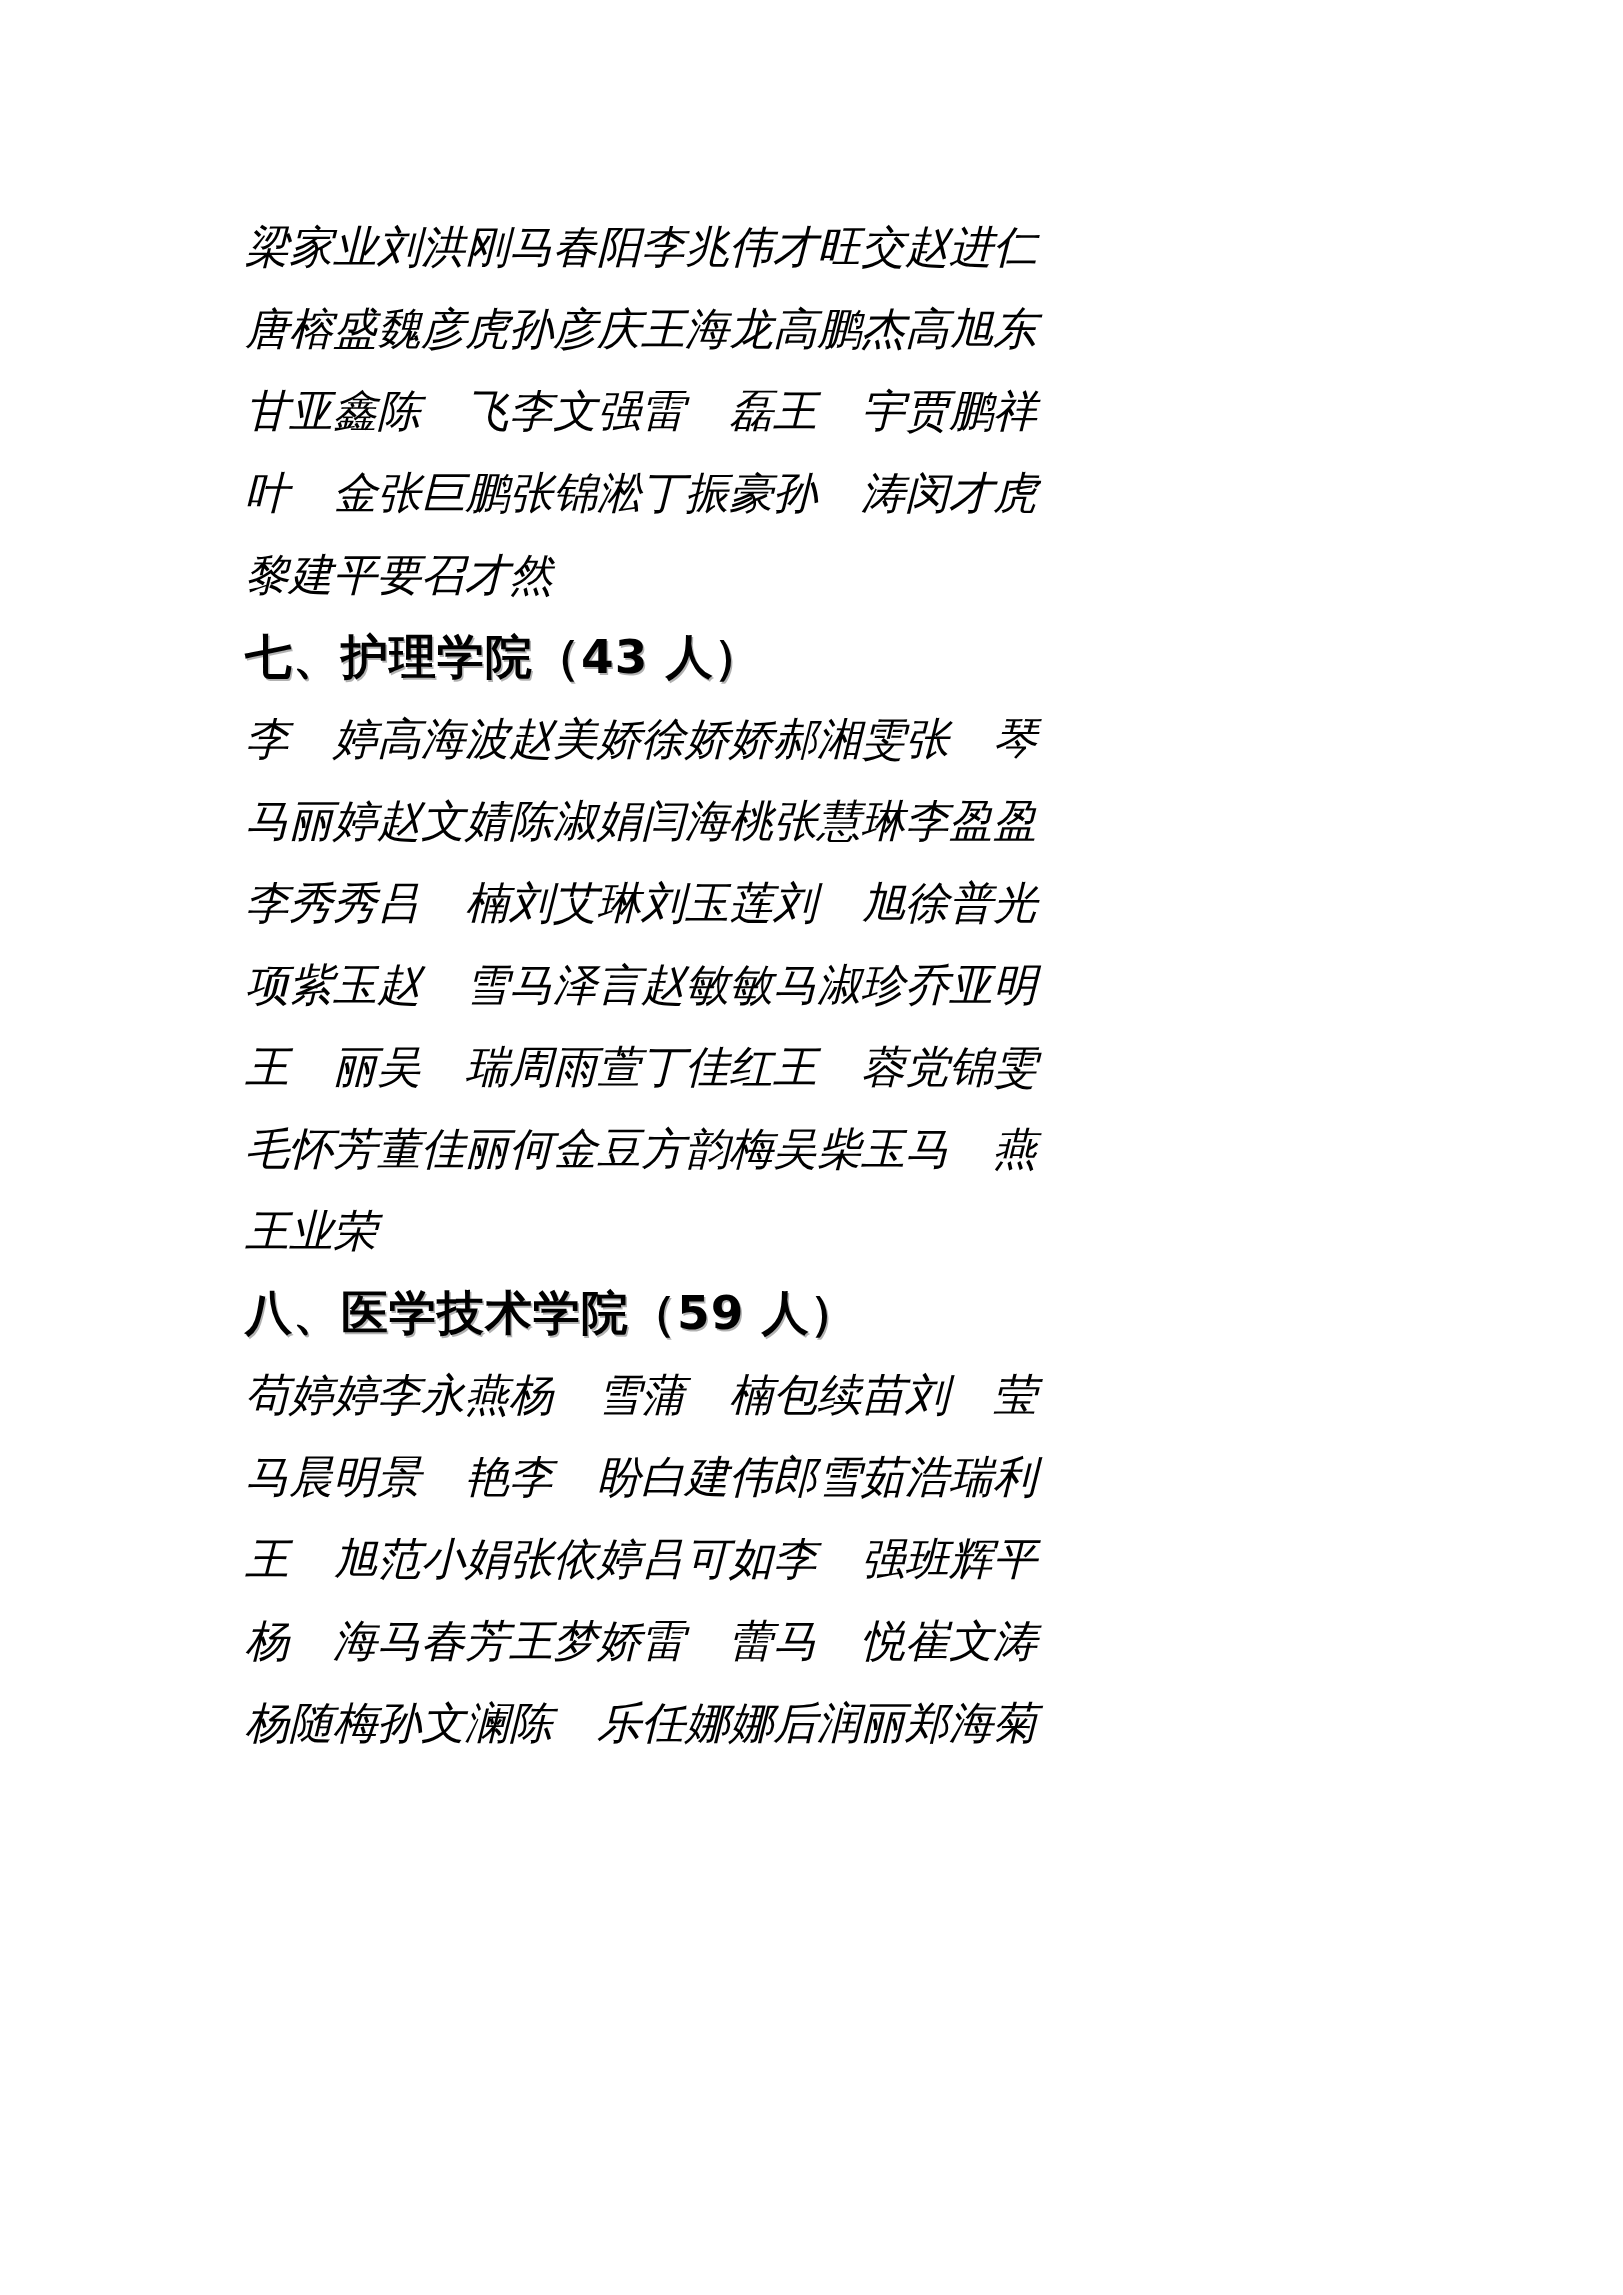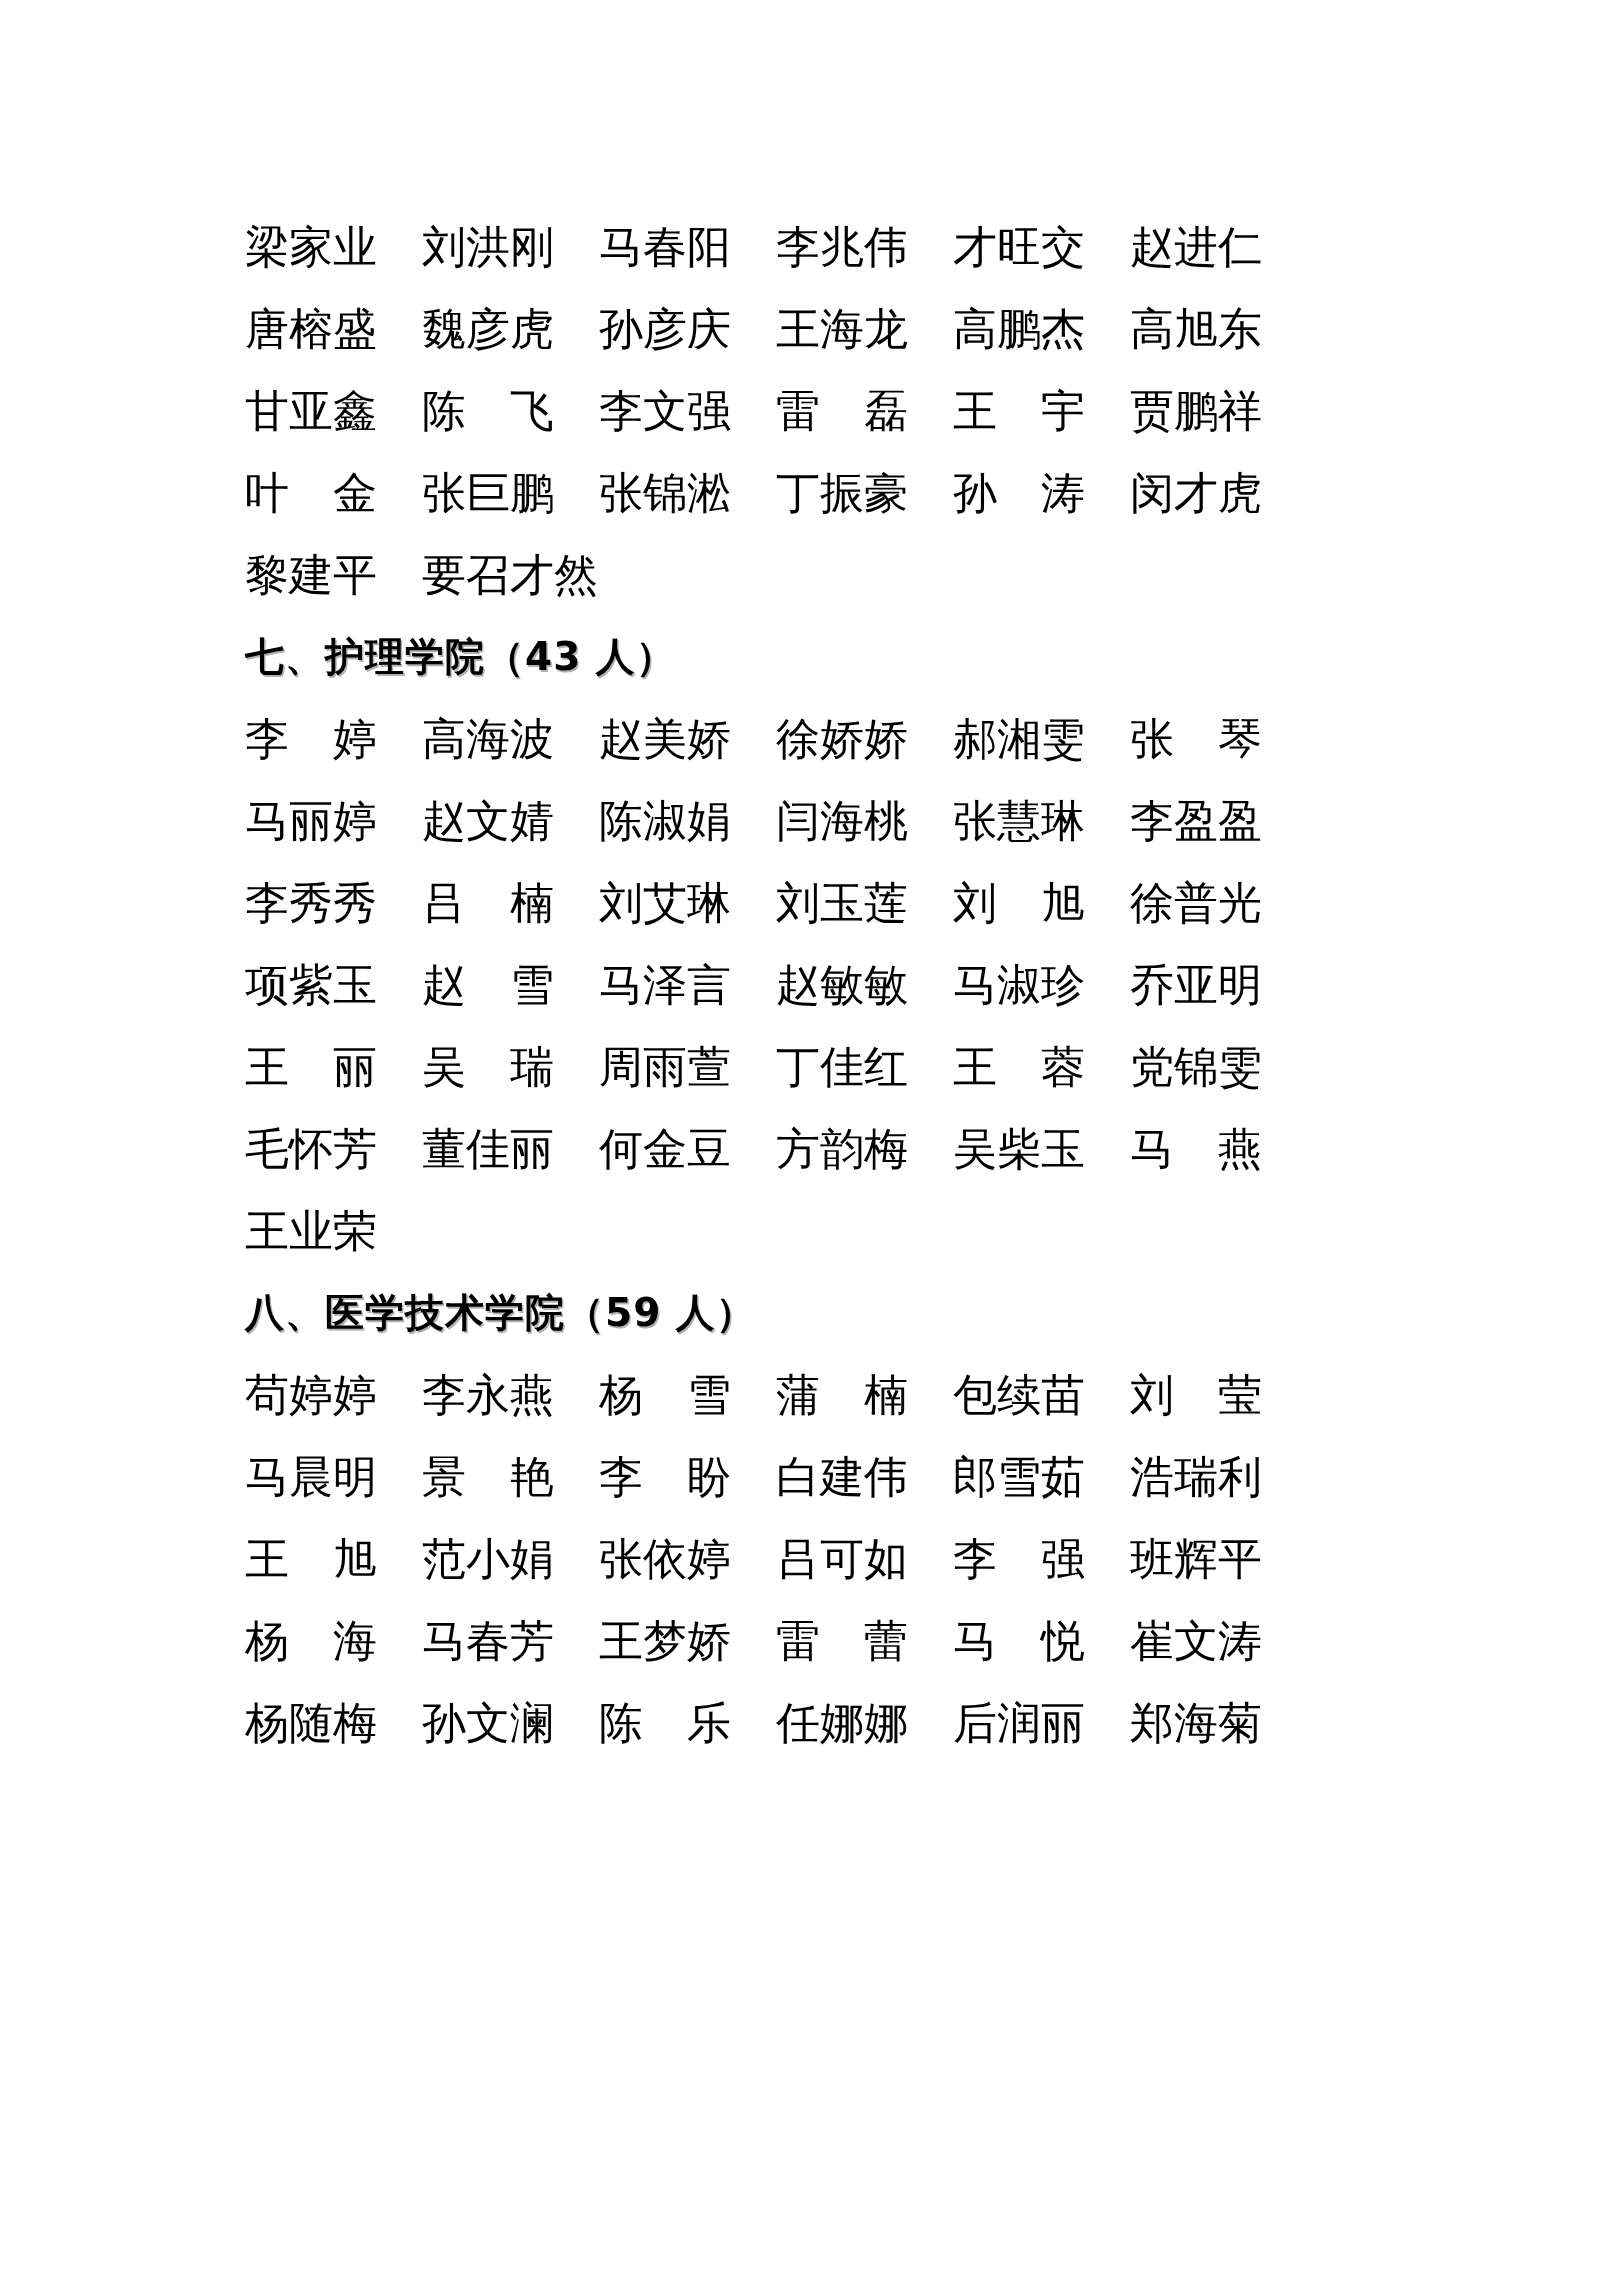--- a/index.html
+++ b/index.html
@@ -22,33 +22,33 @@
     width: 1227px;
   }
   .line {
     height: 82px;
     line-height: 82px;
     white-space: nowrap;
   }
   .line.names {
     display: grid;
     grid-template-columns: repeat(6, 132px);
-    column-gap: 45px;
+    font-style: italic;
   }
   .cell {
     font-family: "DejaVu Serif", "Liberation Serif", serif;
     font-size: 44px;
     line-height: 82px;
     white-space: nowrap;
     overflow: visible;
     color: #000000;
   }
   .line.heading {
     font-family: "DejaVu Sans", "Liberation Sans", sans-serif;
-    font-size: 39px;
+    font-size: 47px;
     font-weight: bold;
     color: #000000;
     text-shadow: 1.5px 1.5px 0 rgba(0,0,0,0.30);
     letter-spacing: 1px;
   }
 </style>
 </head>
 <body>
 
 <div class="page">

